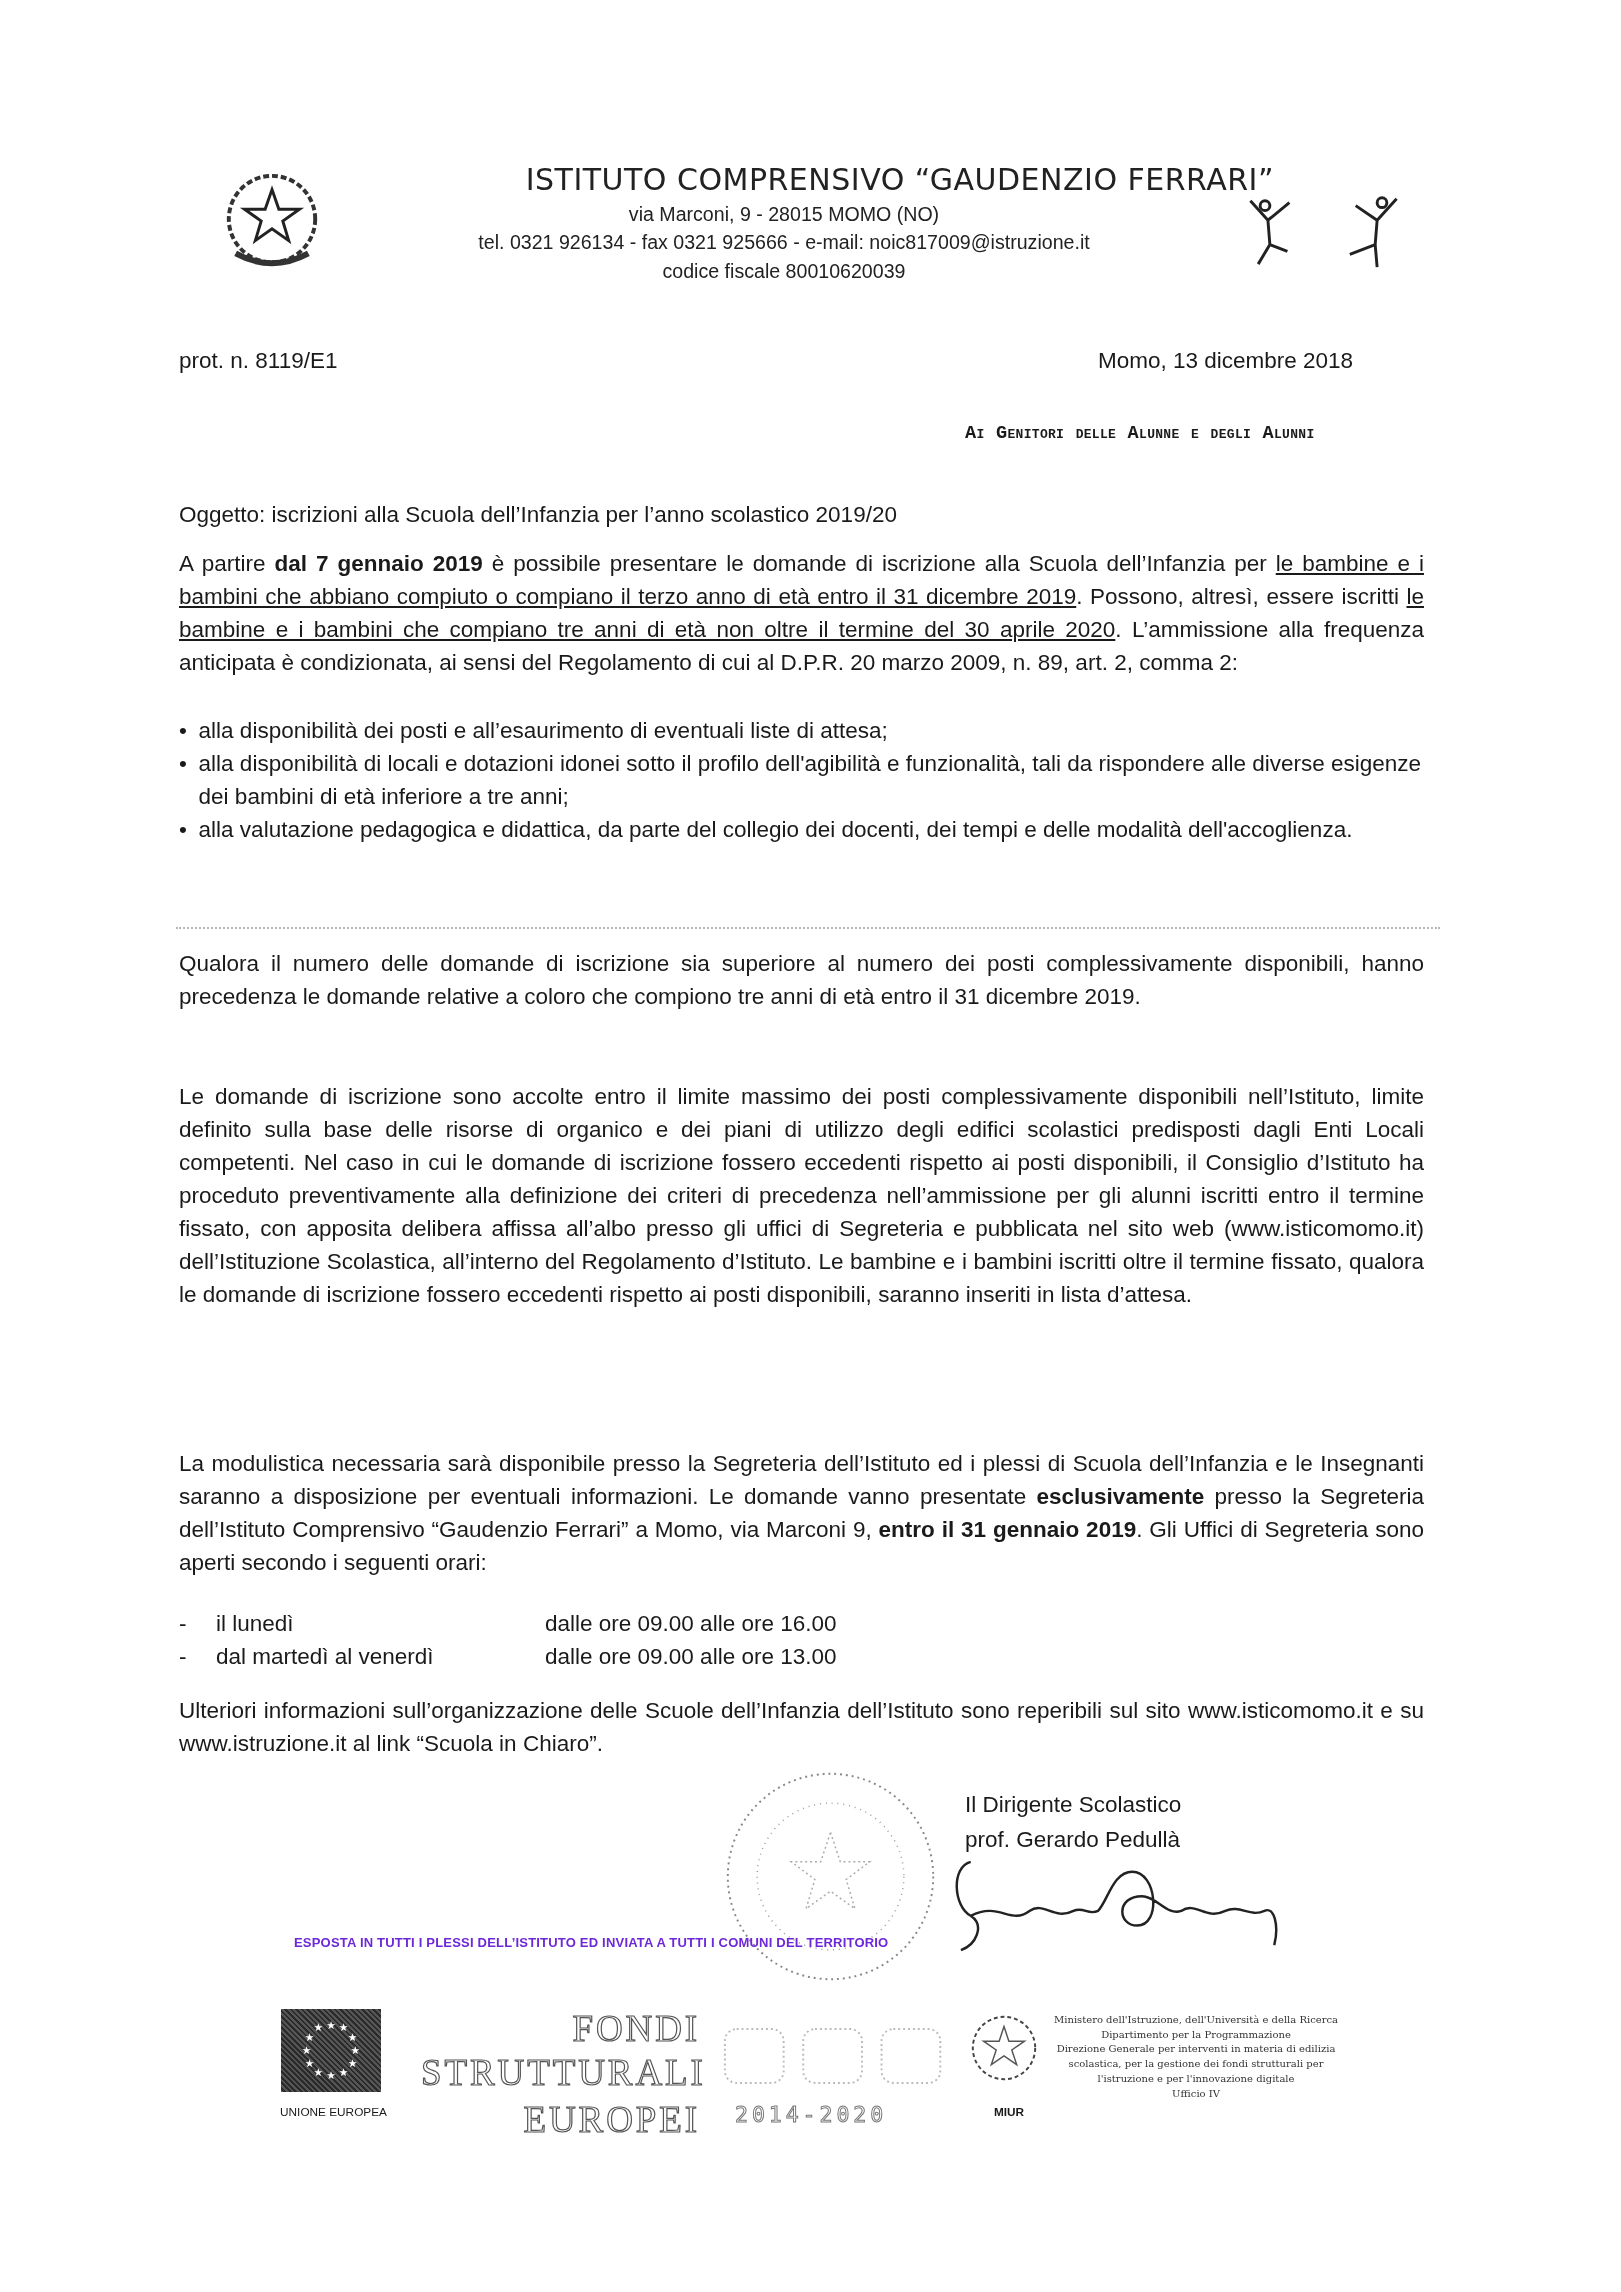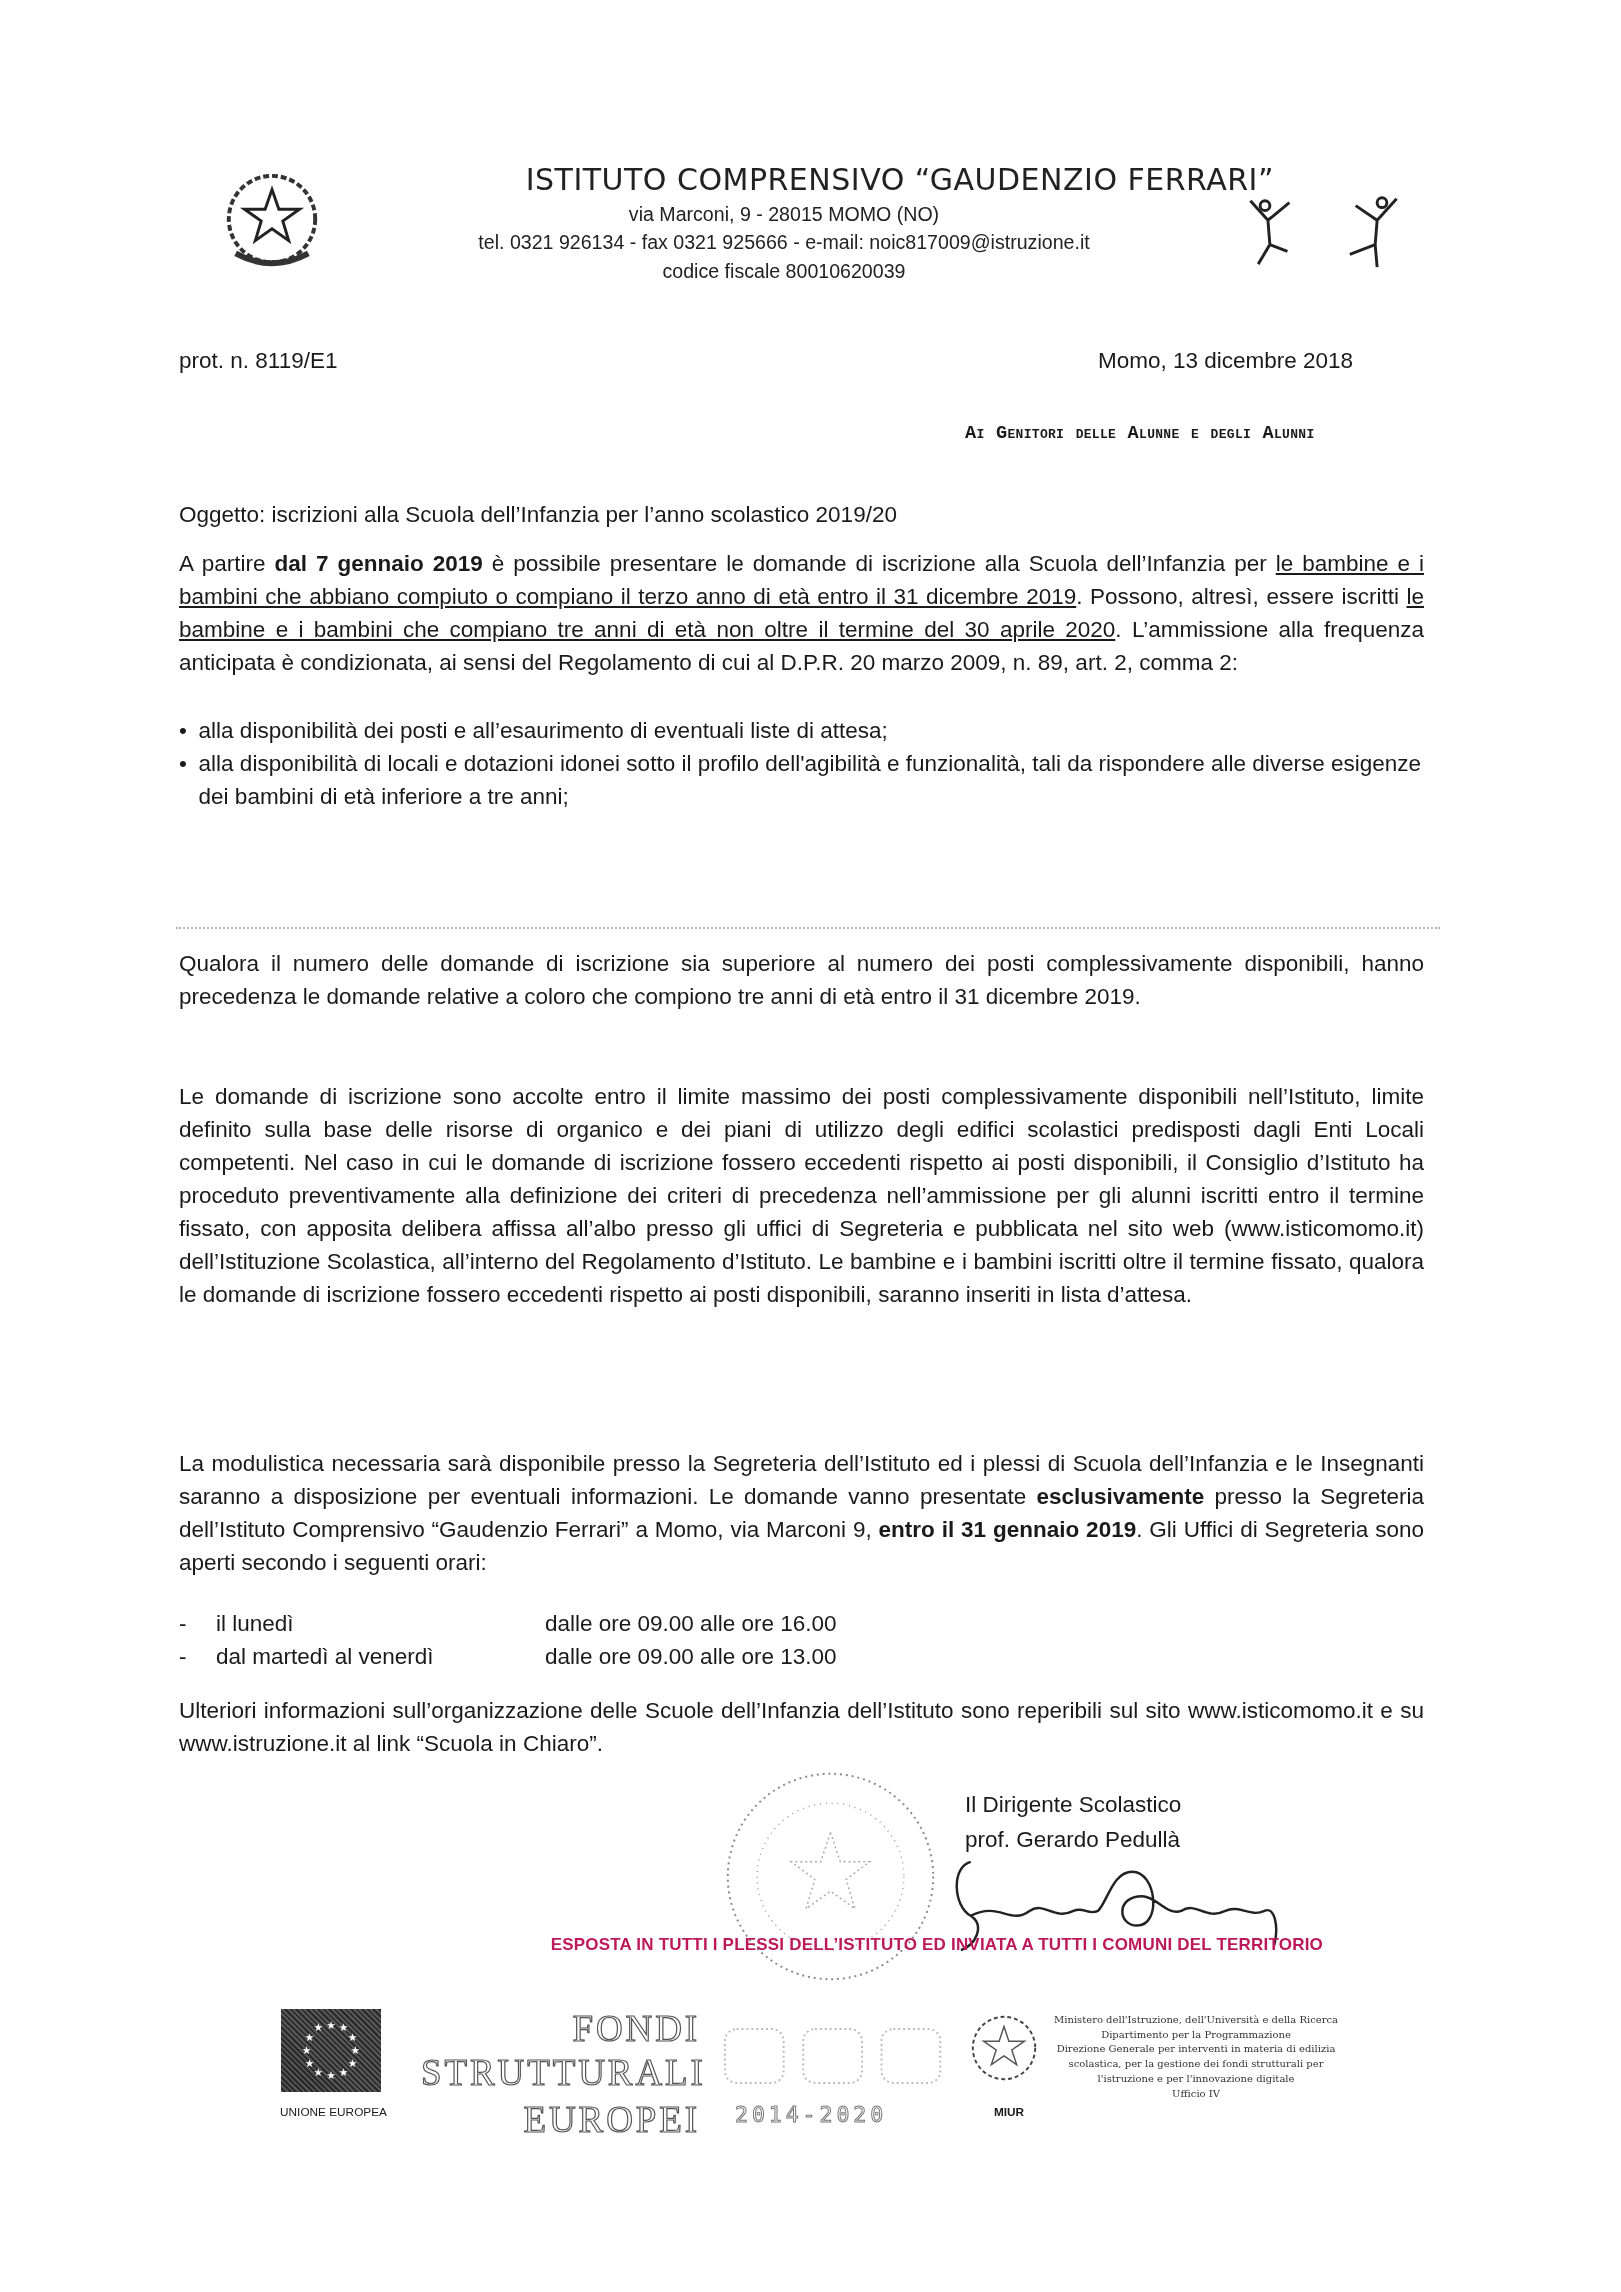--- a/index.html
+++ b/index.html
@@ -39,21 +39,21 @@
   .hours .dash { width: 37px; }
   .hours .day { width: 329px; }
   #para5 { top: 1694px; }
 
   
   #stamp { left: 718px; top: 1764px; width: 225px; height: 225px; }
   #sig-role { left: 965px; top: 1792px; font-size: 22.5px; }
   #sig-name { left: 965px; top: 1827px; font-size: 22.5px; }
   #signature { left: 863px; top: 1857px; width: 470px; height: 98px; }
 
-  #distribution { left: 294px; top: 1935px; width: 1029px; text-align: right; font-size: 17px; font-weight: bold; color: #be185d; letter-spacing: 0.2px; }
+  #distribution { left: 294px; top: 1935px; width: 1029px; text-align: left; font-size: 13px; font-weight: bold; color: #6d28d9; letter-spacing: 0.2px; }
 
   
   #eu-flag { left: 281px; top: 2009px; width: 100px; height: 83px; background: #3a3a3a;
              background-image: repeating-linear-gradient(45deg, #555 0 2px, #2a2a2a 2px 3.9px); }
   #eu-label { left: 265px; top: 2105px; width: 137px; text-align: center; font-size: 11.8px; font-weight: normal; }
   .fse { left: 421px; width: 279px; text-align: right; font-size: 37px; letter-spacing: 2.9px; color: #fff;
          -webkit-text-stroke: 1.2px #555; font-family: Liberation Serif, serif; }
   #fse1 { top: 2007px; }
   #fse2 { top: 2051px; }
   #fse3 { top: 2098px; }
@@ -94,20 +94,21 @@
 
 <div class="abs body-text" id="subject">Oggetto: iscrizioni alla Scuola dell’Infanzia per l’anno scolastico 2019/20</div>
 
 <div class="abs body-text" id="para1">
   <span>A partire </span><b>dal 7 gennaio 2019</b><span> è possibile presentare le domande di iscrizione alla Scuola dell’Infanzia per </span><u>le bambine e i bambini che abbiano compiuto o compiano il terzo anno di età entro il 31 dicembre 2019</u><span>. Possono, altresì, essere iscritti </span><u>le bambine e i bambini che compiano tre anni di età non oltre il termine del 30 aprile 2020</u><span>. L’ammissione alla frequenza anticipata è condizionata, ai sensi del Regolamento di cui al D.P.R. 20 marzo 2009, n. 89, art. 2, comma 2:</span>
 </div>
 
 <ul class="abs bullets">
   <li>alla disponibilità dei posti e all’esaurimento di eventuali liste di attesa;</li>
   <li>alla disponibilità di locali e dotazioni idonei sotto il profilo dell'agibilità e funzionalità, tali da rispondere alle diverse esigenze dei bambini di età inferiore a tre anni;</li>
+  <li>alla valutazione pedagogica e didattica, da parte del collegio dei docenti, dei tempi e delle modalità dell'accoglienza.</li>
 </ul>
 <div class="abs" id="scan-line"></div>
 
 <div class="abs body-text" id="para2">Qualora il numero delle domande di iscrizione sia superiore al numero dei posti complessivamente disponibili, hanno precedenza le domande relative a coloro che compiono tre anni di età entro il 31 dicembre 2019.</div>
 <div class="abs body-text" id="para3">Le domande di iscrizione sono accolte entro il limite massimo dei posti complessivamente disponibili nell’Istituto, limite definito sulla base delle risorse di organico e dei piani di utilizzo degli edifici scolastici predisposti dagli Enti Locali competenti. Nel caso in cui le domande di iscrizione fossero eccedenti rispetto ai posti disponibili, il Consiglio d’Istituto ha proceduto preventivamente alla definizione dei criteri di precedenza nell’ammissione per gli alunni iscritti entro il termine fissato, con apposita delibera affissa all’albo presso gli uffici di Segreteria e pubblicata nel sito web (www.isticomomo.it) dell’Istituzione Scolastica, all’interno del Regolamento d’Istituto. Le bambine e i bambini iscritti oltre il termine fissato, qualora le domande di iscrizione fossero eccedenti rispetto ai posti disponibili, saranno inseriti in lista d’attesa.</div>
 
 <div class="abs body-text" id="para4">
   <span>La modulistica necessaria sarà disponibile presso la Segreteria dell’Istituto ed i plessi di Scuola dell’Infanzia e le Insegnanti saranno a disposizione per eventuali informazioni. Le domande vanno presentate </span><b>esclusivamente</b><span> presso la Segreteria dell’Istituto Comprensivo “Gaudenzio Ferrari” a Momo, via Marconi 9, </span><b>entro il 31 gennaio 2019</b><span>. Gli Uffici di Segreteria sono aperti secondo i seguenti orari:</span>
 </div>
 

